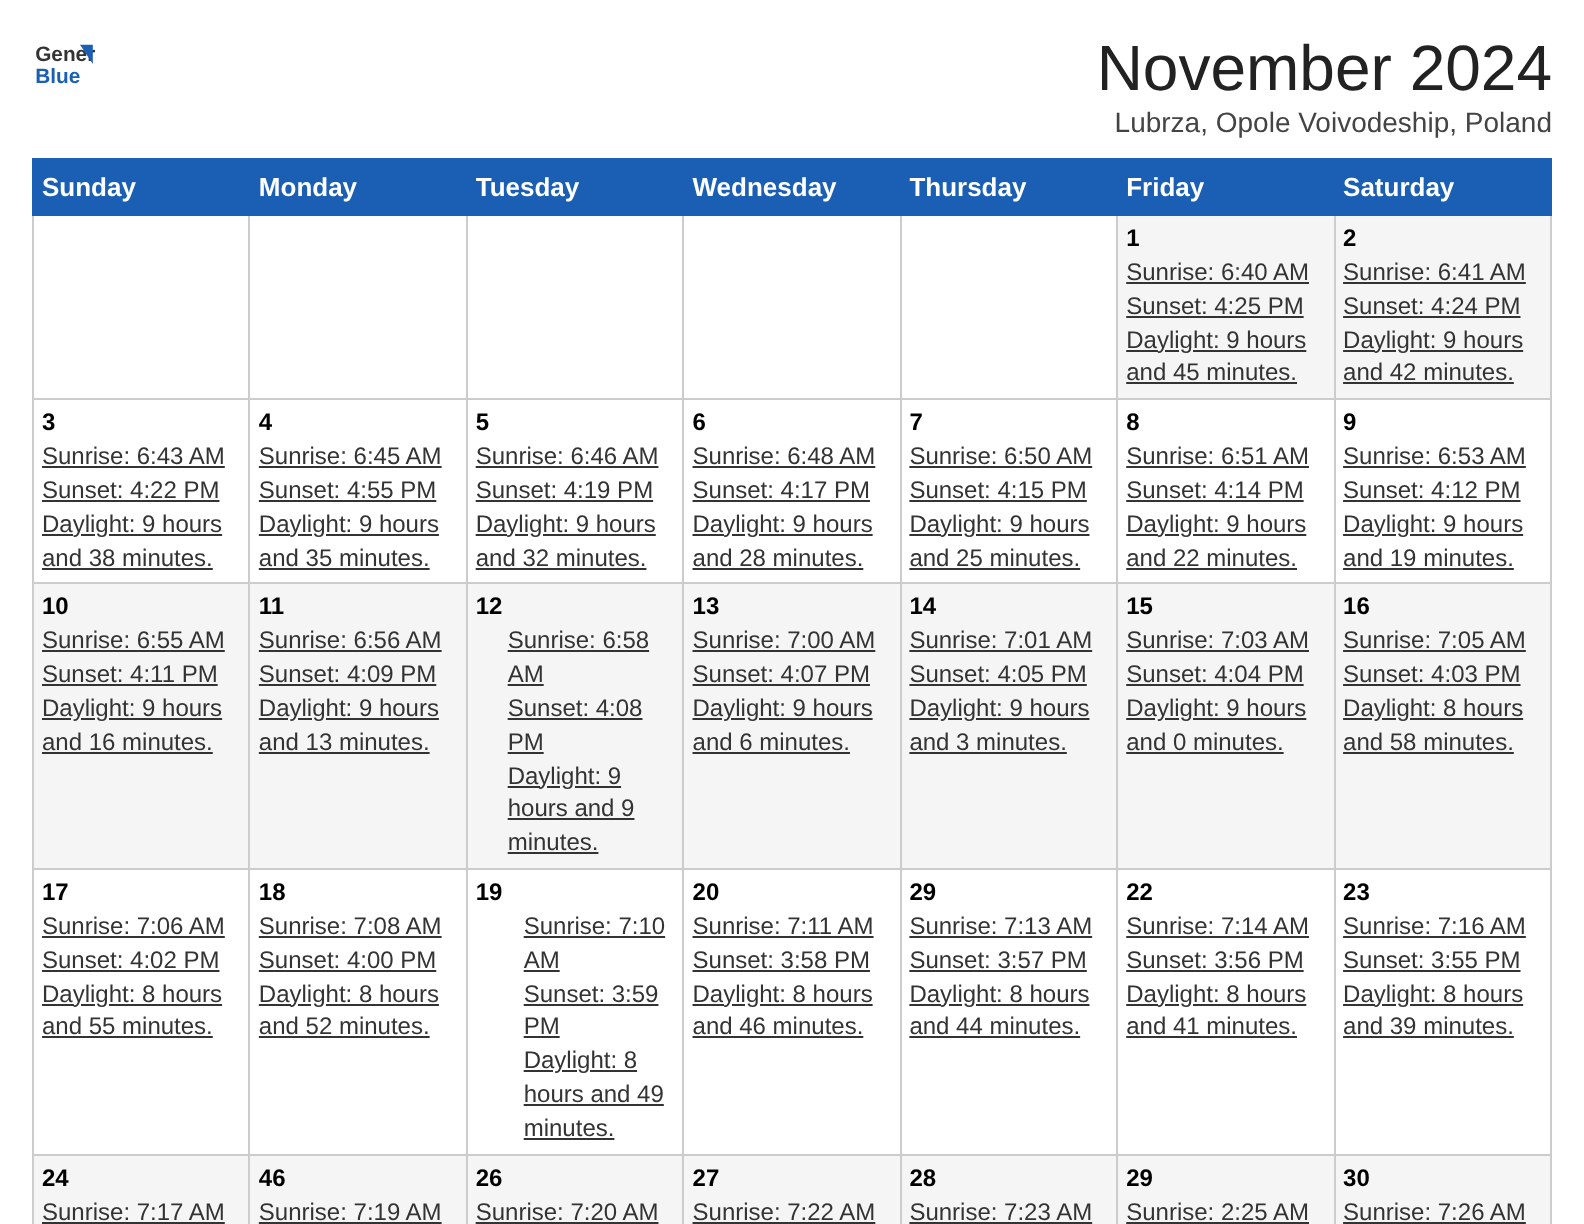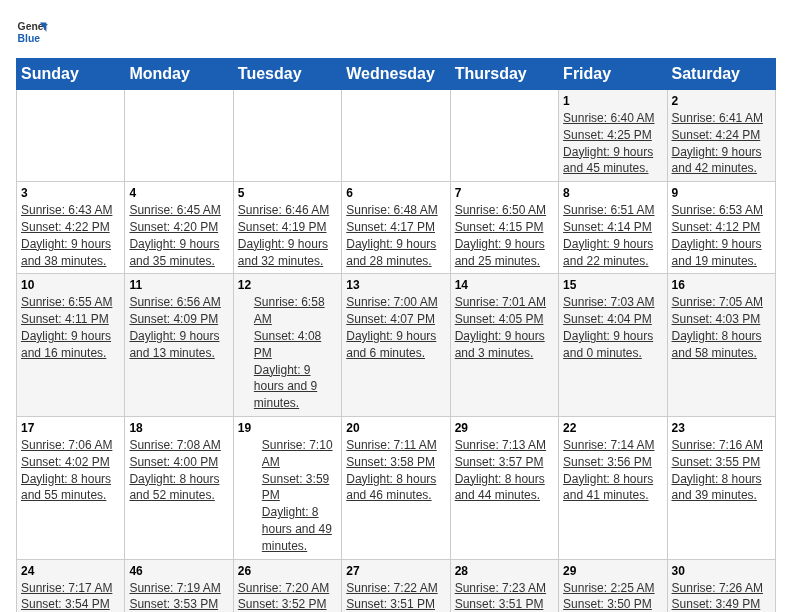--- a/index.html
+++ b/index.html
@@ -40,21 +40,21 @@
     .calendar-table {
       width: 100%;
       border-collapse: collapse;
       font-size: 11px;
     }
     .calendar-table thead tr th {
       background-color: #1a5fb4;
       color: #fff;
       padding: 6px 4px;
       text-align: left;
-      font-size: 16px;
+      font-size: 13px;
       font-weight: bold;
       border: 1px solid #1a5fb4;
     }
     .calendar-table tbody tr td {
       border: 1px solid #ccc;
       padding: 4px;
       vertical-align: top;
       width: calc(100% / 7);
       min-height: 70px;
       background: #fff;
@@ -84,20 +84,24 @@
 </head>
 <body>
 
 <div class="header-area">
   <div class="logo">
     <svg class="logo-icon" viewBox="0 0 40 40">
       <text x="2" y="18" font-size="13" font-weight="bold" fill="#333" font-family="Arial">General</text>
       <text x="2" y="32" font-size="13" font-weight="bold" fill="#1a5fb4" font-family="Arial">Blue</text>
       <polygon points="30,8 38,8 38,20" fill="#1a5fb4"></polygon>
     </svg>
+  </div>
+  <div class="title-area">
+    <div class="month-title">November 2024</div>
+    <div class="location-subtitle">Lubrza, Opole Voivodeship, Poland</div>
   </div>
 </div>
 
 <table class="calendar-table">
   <thead>
     <tr>
       <th>Sunday</th>
       <th>Monday</th>
       <th>Tuesday</th>
       <th>Wednesday</th>
@@ -129,21 +133,21 @@
       <tr>
         <td>
           <span class="day-number">3</span>
           <div class="day-info" style="white-space: pre-line;">Sunrise: 6:43 AM
 Sunset: 4:22 PM
 Daylight: 9 hours and 38 minutes.</div>
         </td>
         <td>
           <span class="day-number">4</span>
           <div class="day-info" style="white-space: pre-line;">Sunrise: 6:45 AM
-Sunset: 4:20 PM
+Sunset: 4:55 PM
 Daylight: 9 hours and 35 minutes.</div>
         </td>
         <td>
           <span class="day-number">5</span>
           <div class="day-info" style="white-space: pre-line;">Sunrise: 6:46 AM
 Sunset: 4:19 PM
 Daylight: 9 hours and 32 minutes.</div>
         </td>
         <td>
           <span class="day-number">6</span>

